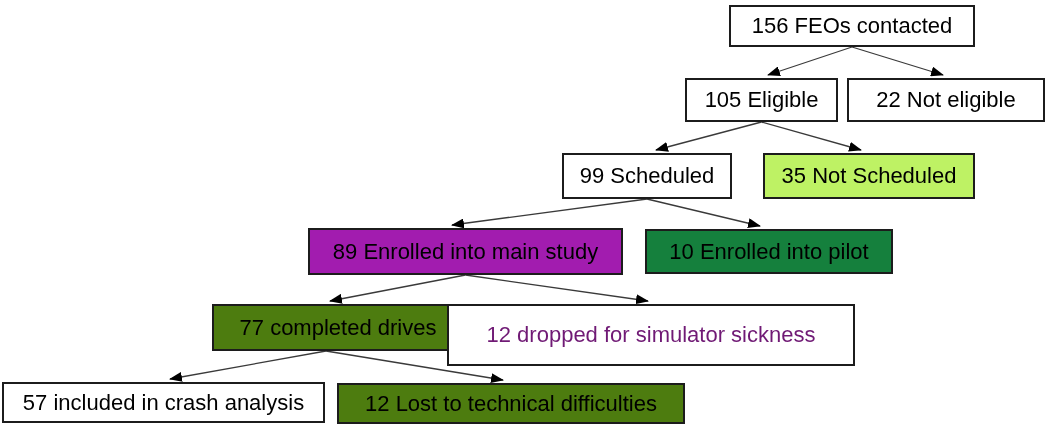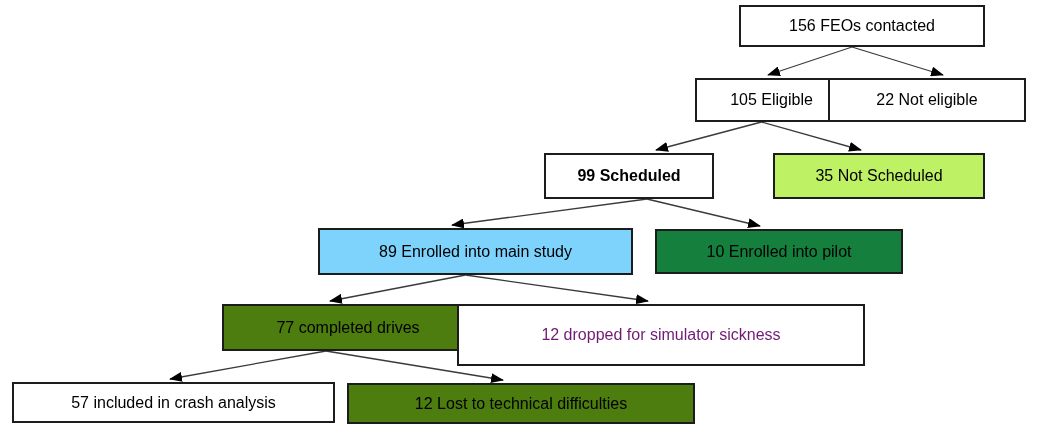--- a/index.html
+++ b/index.html
@@ -24,26 +24,25 @@
     pointer-events: none;
   }
   .node {
     position: absolute;
     box-sizing: border-box;
     display: flex;
     align-items: center;
     justify-content: center;
     background: #ffffff;
     border: 2.5px solid #1c1c1c;
-    font-size: 16px;
+    font-size: 22px;
     line-height: 1;
     color: #000000;
     white-space: nowrap;
     text-align: center;
-    margin-left: 10px;
   }
 </style>
 </head>
 <body>
 
 <div class="canvas">
   <svg class="edges" viewBox="0 0 1050 429" xmlns="http://www.w3.org/2000/svg">
     <defs>
       <marker id="arrowhead" markerWidth="13" markerHeight="10" refX="12" refY="5" orient="auto" markerUnits="userSpaceOnUse">
         <path id="arrowhead-path" d="M0,0 L13,5 L0,10 z" fill="#000000"></path>
@@ -60,30 +59,30 @@
       <line x1="326" y1="351" x2="170" y2="379" stroke="#3a3a3a" stroke-width="1.3" marker-end="url(#arrowhead)"></line>
       <line x1="326" y1="351" x2="503" y2="380" stroke="#3a3a3a" stroke-width="1.3" marker-end="url(#arrowhead)"></line>
     </svg>
   <div>
       <div class="node" style="left: 729px; top: 5px; width: 246px; height: 42px; background: rgb(255, 255, 255); border-color: rgb(28, 28, 28); color: rgb(0, 0, 0);">
         <span>156 FEOs contacted</span>
       </div>
       <div class="node" style="left: 685px; top: 78px; width: 153px; height: 44px; background: rgb(255, 255, 255); border-color: rgb(28, 28, 28); color: rgb(0, 0, 0);">
         <span>105 Eligible</span>
       </div>
-      <div class="node" style="left: 818px; top: 78px; width: 198px; height: 44px; background: rgb(255, 255, 255); border-color: rgb(28, 28, 28); color: rgb(0, 0, 0);">
+      <div class="node" style="left: 847px; top: 78px; width: 198px; height: 44px; background: rgb(255, 255, 255); border-color: rgb(28, 28, 28); color: rgb(0, 0, 0);">
         <span>22 Not eligible</span>
       </div>
-      <div class="node" style="left: 534px; top: 153px; width: 170px; height: 46px; background: rgb(255, 255, 255); border-color: rgb(28, 28, 28); color: rgb(0, 0, 0); font-weight: bold;">
+      <div class="node" style="left: 562px; top: 153px; width: 170px; height: 46px; background: rgb(255, 255, 255); border-color: rgb(28, 28, 28); color: rgb(0, 0, 0);">
         <span>99 Scheduled</span>
       </div>
       <div class="node" style="left: 763px; top: 153px; width: 212px; height: 46px; background: #bef264; border-color: rgb(28, 28, 28); color: rgb(0, 0, 0);">
         <span>35 Not Scheduled</span>
       </div>
-      <div class="node" style="left: 308px; top: 228px; width: 315px; height: 47px; background: #7dd3fc; border-color: rgb(28, 28, 28); color: rgb(0, 0, 0);">
+      <div class="node" style="left: 308px; top: 228px; width: 315px; height: 47px; background: #a21caf; border-color: rgb(28, 28, 28); color: rgb(0, 0, 0);">
         <span>89 Enrolled into main study</span>
       </div>
       <div class="node" style="left: 645px; top: 229px; width: 248px; height: 45px; background: #15803d; border-color: rgb(28, 28, 28); color: rgb(0, 0, 0);">
         <span>10 Enrolled into pilot</span>
       </div>
       <div class="node" style="left: 212px; top: 304px; width: 252px; height: 47px; background: #4d7c0f; border-color: rgb(28, 28, 28); color: rgb(0, 0, 0);">
         <span>77 completed drives</span>
       </div>
       <div class="node" style="left: 447px; top: 304px; width: 408px; height: 62px; background: rgb(255, 255, 255); border-color: rgb(28, 28, 28); color: #701a75;">
         <span>12 dropped for simulator sickness</span>

